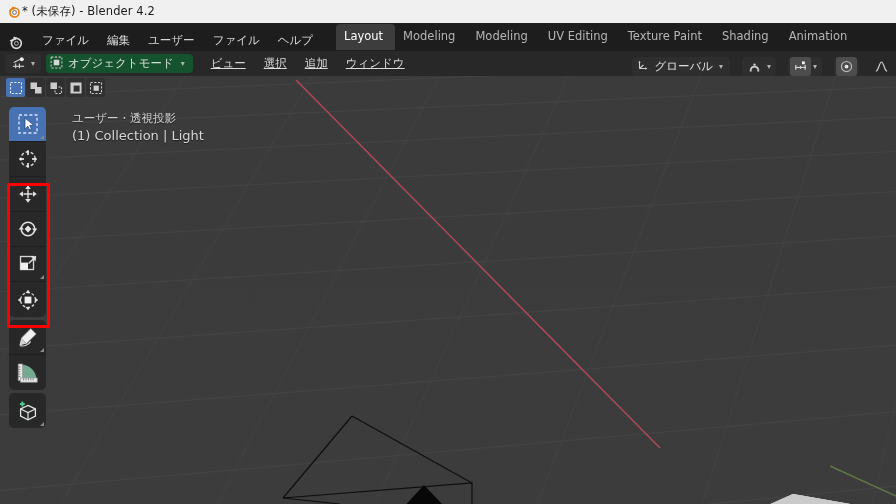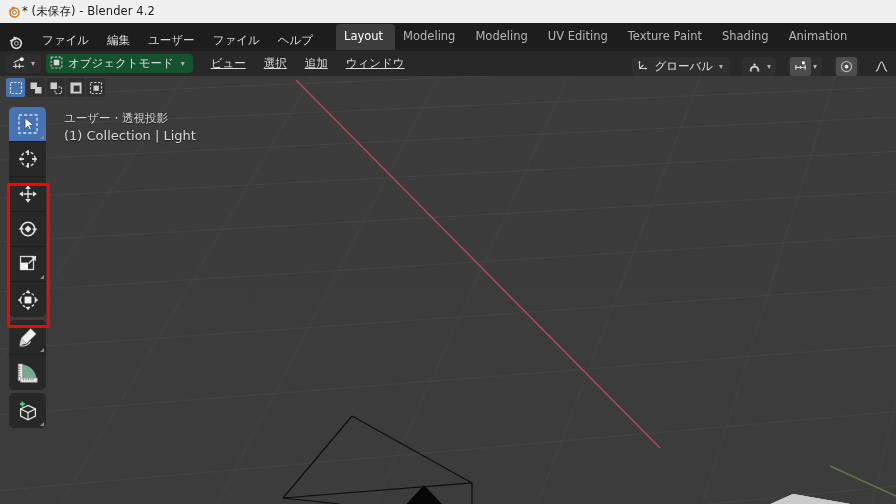--- a/index.html
+++ b/index.html
@@ -153,21 +153,21 @@
   .viewport {
     position: absolute;
     left: 0; top: 76px; right: 0; bottom: 0;
     background: #3b3b3b;
     overflow: hidden;
   }
   .vp-svg { position: absolute; inset: 0; display: block; }
 
   .vp-text {
     position: absolute;
-    left: 64px; top: 33px;
+    left: 72px; top: 33px;
     pointer-events: none;
   }
   .vp-text .l1 {
     font-size: 11.5px; color: #d8d8d8; line-height: 18px; white-space: nowrap;
     text-shadow: 0 1px 1px rgba(0,0,0,.55);
   }
   .vp-text .l2 {
     font-size: 13px; color: #d8d8d8; line-height: 18px; white-space: nowrap;
     text-shadow: 0 1px 1px rgba(0,0,0,.55);
   }

